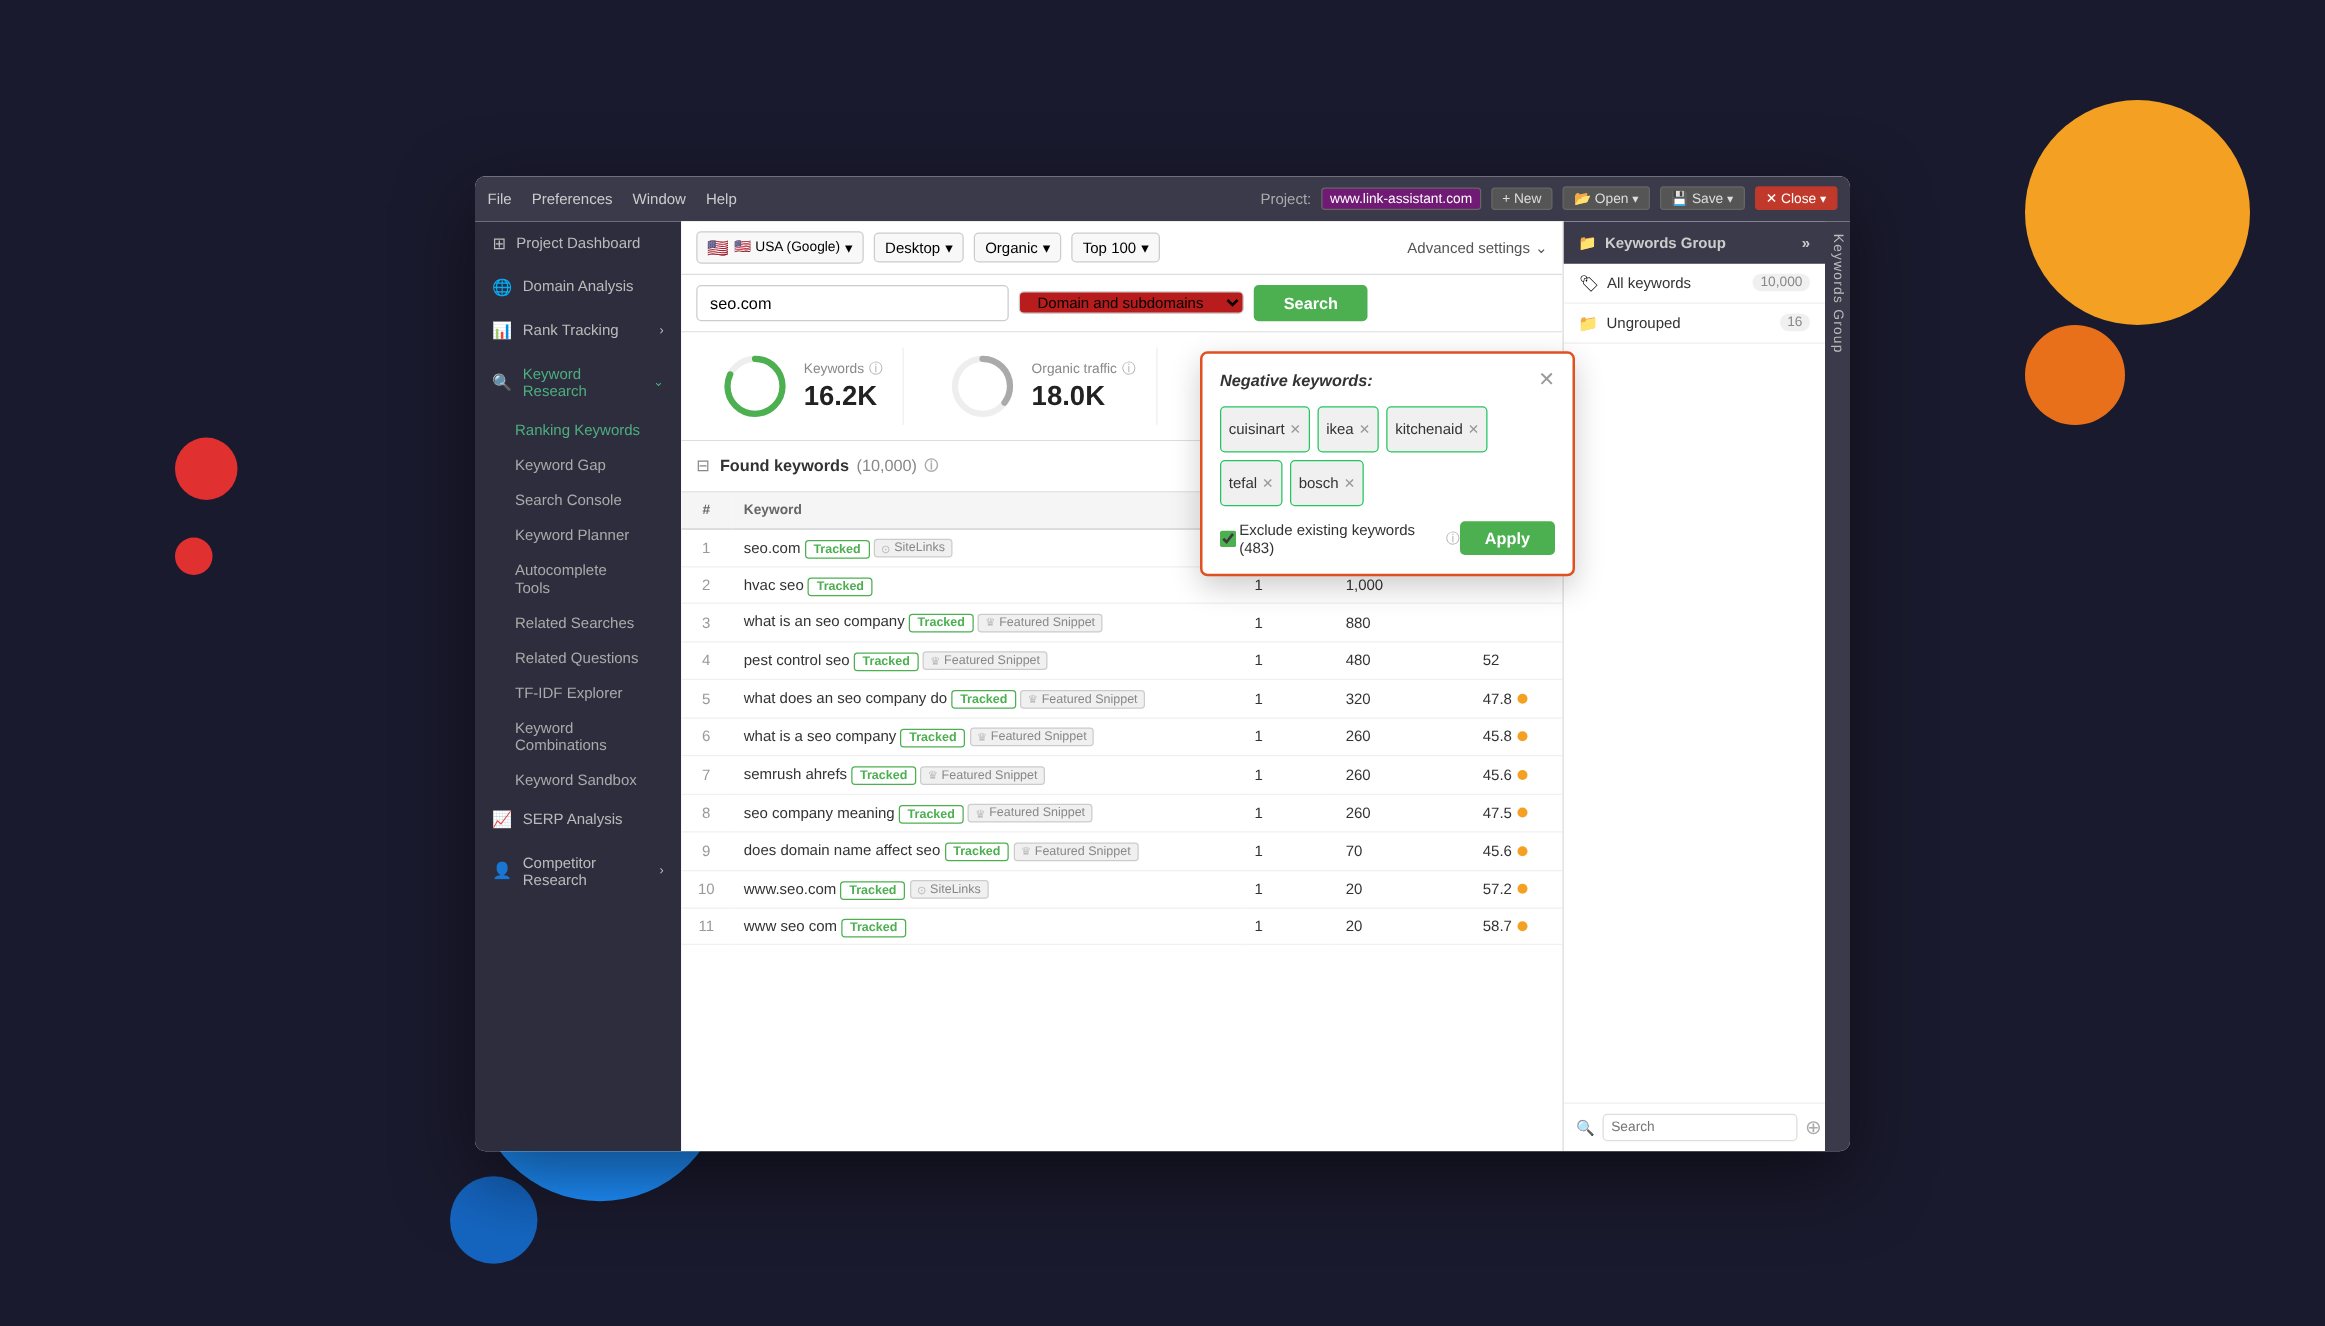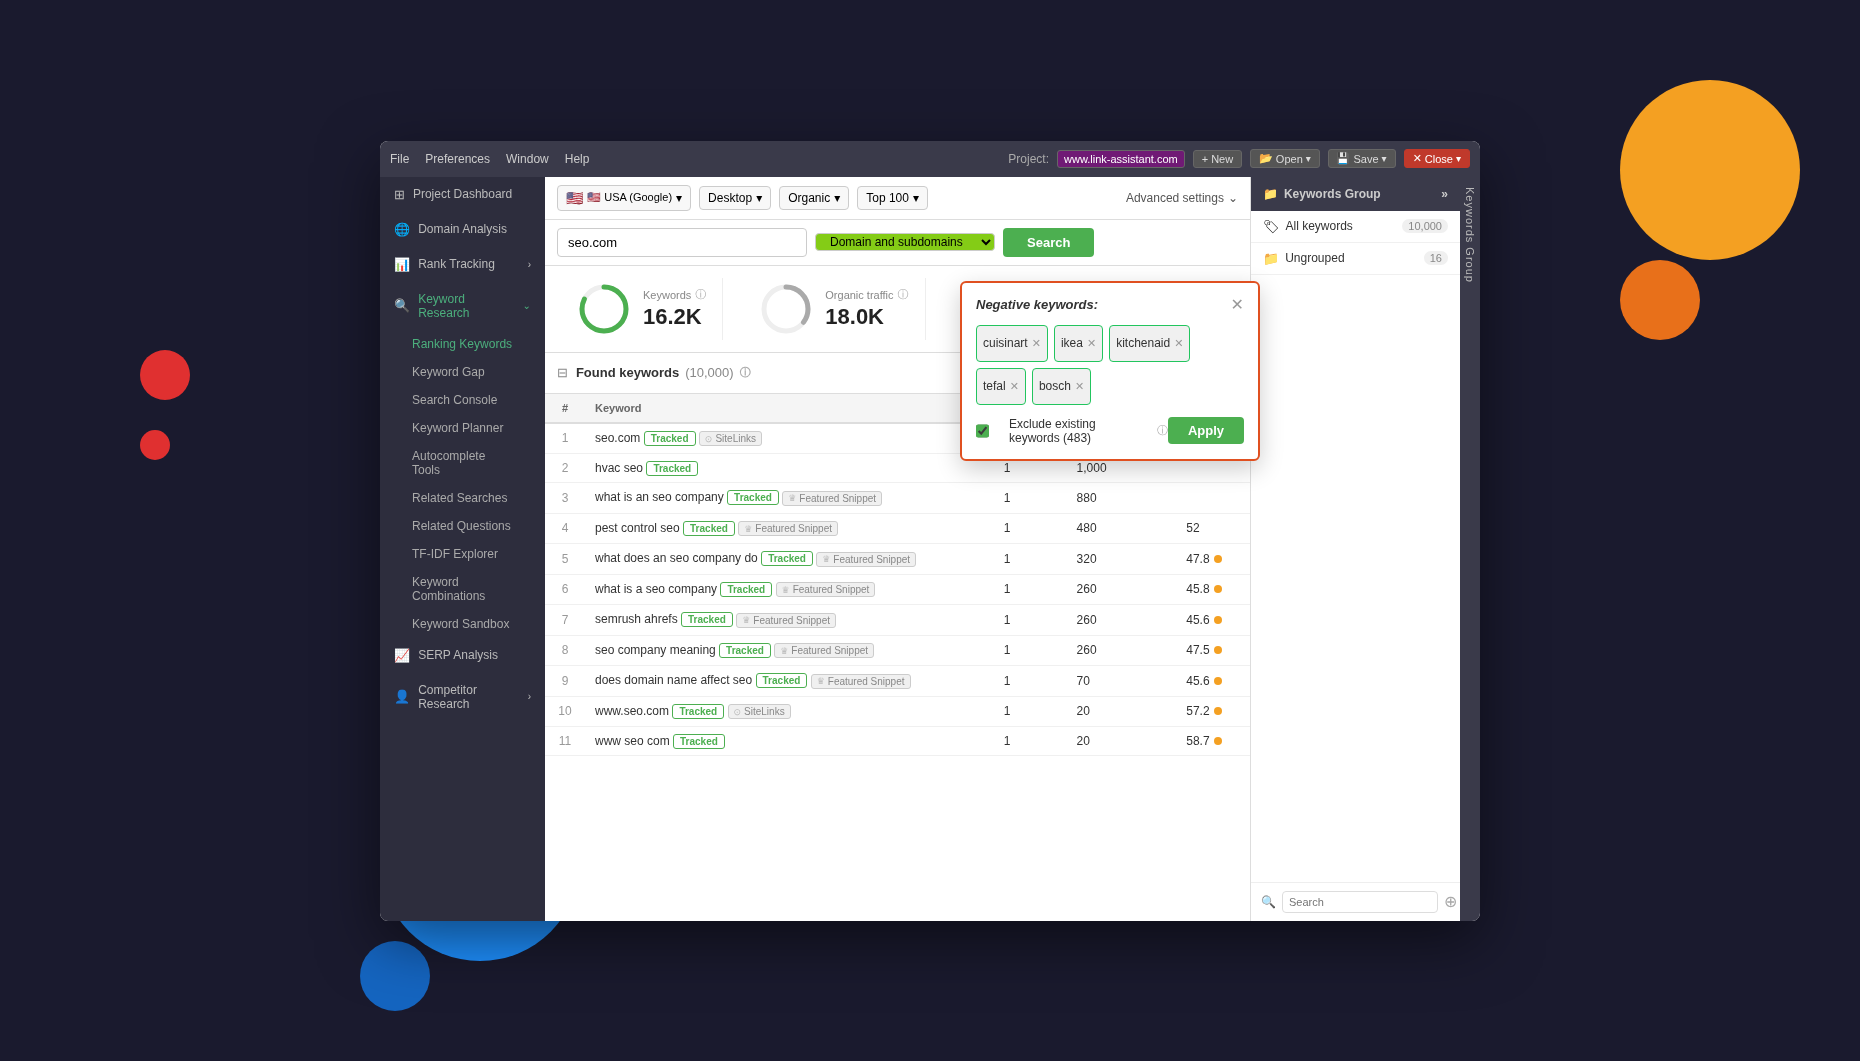--- a/index.html
+++ b/index.html
@@ -238,21 +238,21 @@
       border-radius: 4px;
       padding: 6px 10px;
       font-size: 13px;
       max-width: 250px;
     }
     .search-type-select {
       border: 1px solid #ccc;
       border-radius: 4px;
       padding: 0 10px;
       font-size: 12px;
-      background: #84cc16;
+      background: #b91c1c;
       min-width: 180px;
     }
     .search-btn {
       background: #4caf50;
       color: #fff;
       border: none;
       border-radius: 4px;
       padding: 7px 24px;
       font-size: 13px;
       font-weight: 600;
@@ -501,21 +501,21 @@
     }
     .popup-footer {
       display: flex;
       align-items: center;
       justify-content: space-between;
       margin-top: 8px;
     }
     .exclude-checkbox {
       display: flex;
       align-items: center;
-      gap: 20px;
+      gap: 2px;
       font-size: 12px;
       color: #333;
     }
     .exclude-checkbox input[type="checkbox"] {
       accent-color: #4caf50;
       width: 14px;
       height: 14px;
     }
     .apply-btn {
       background: #4caf50;

